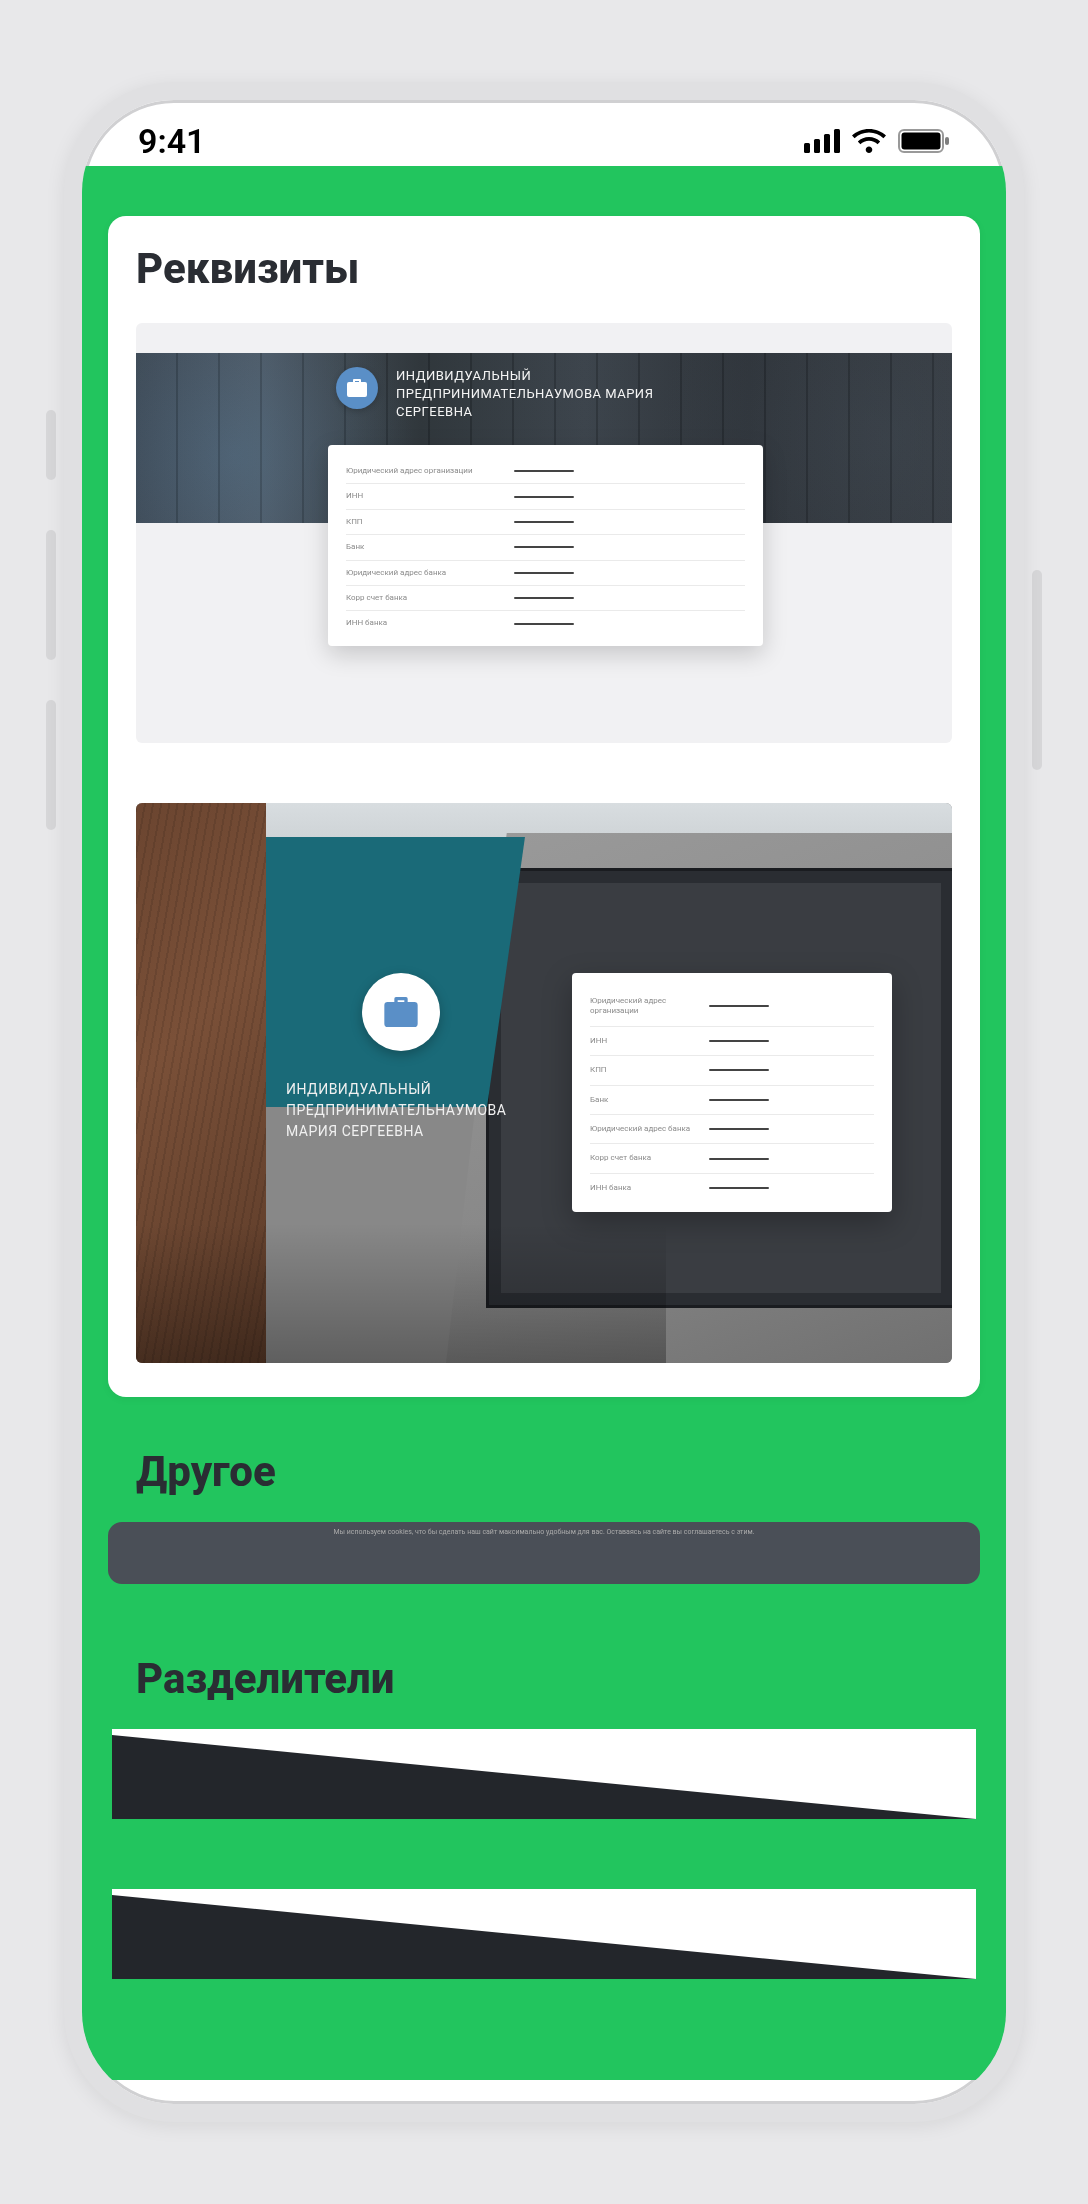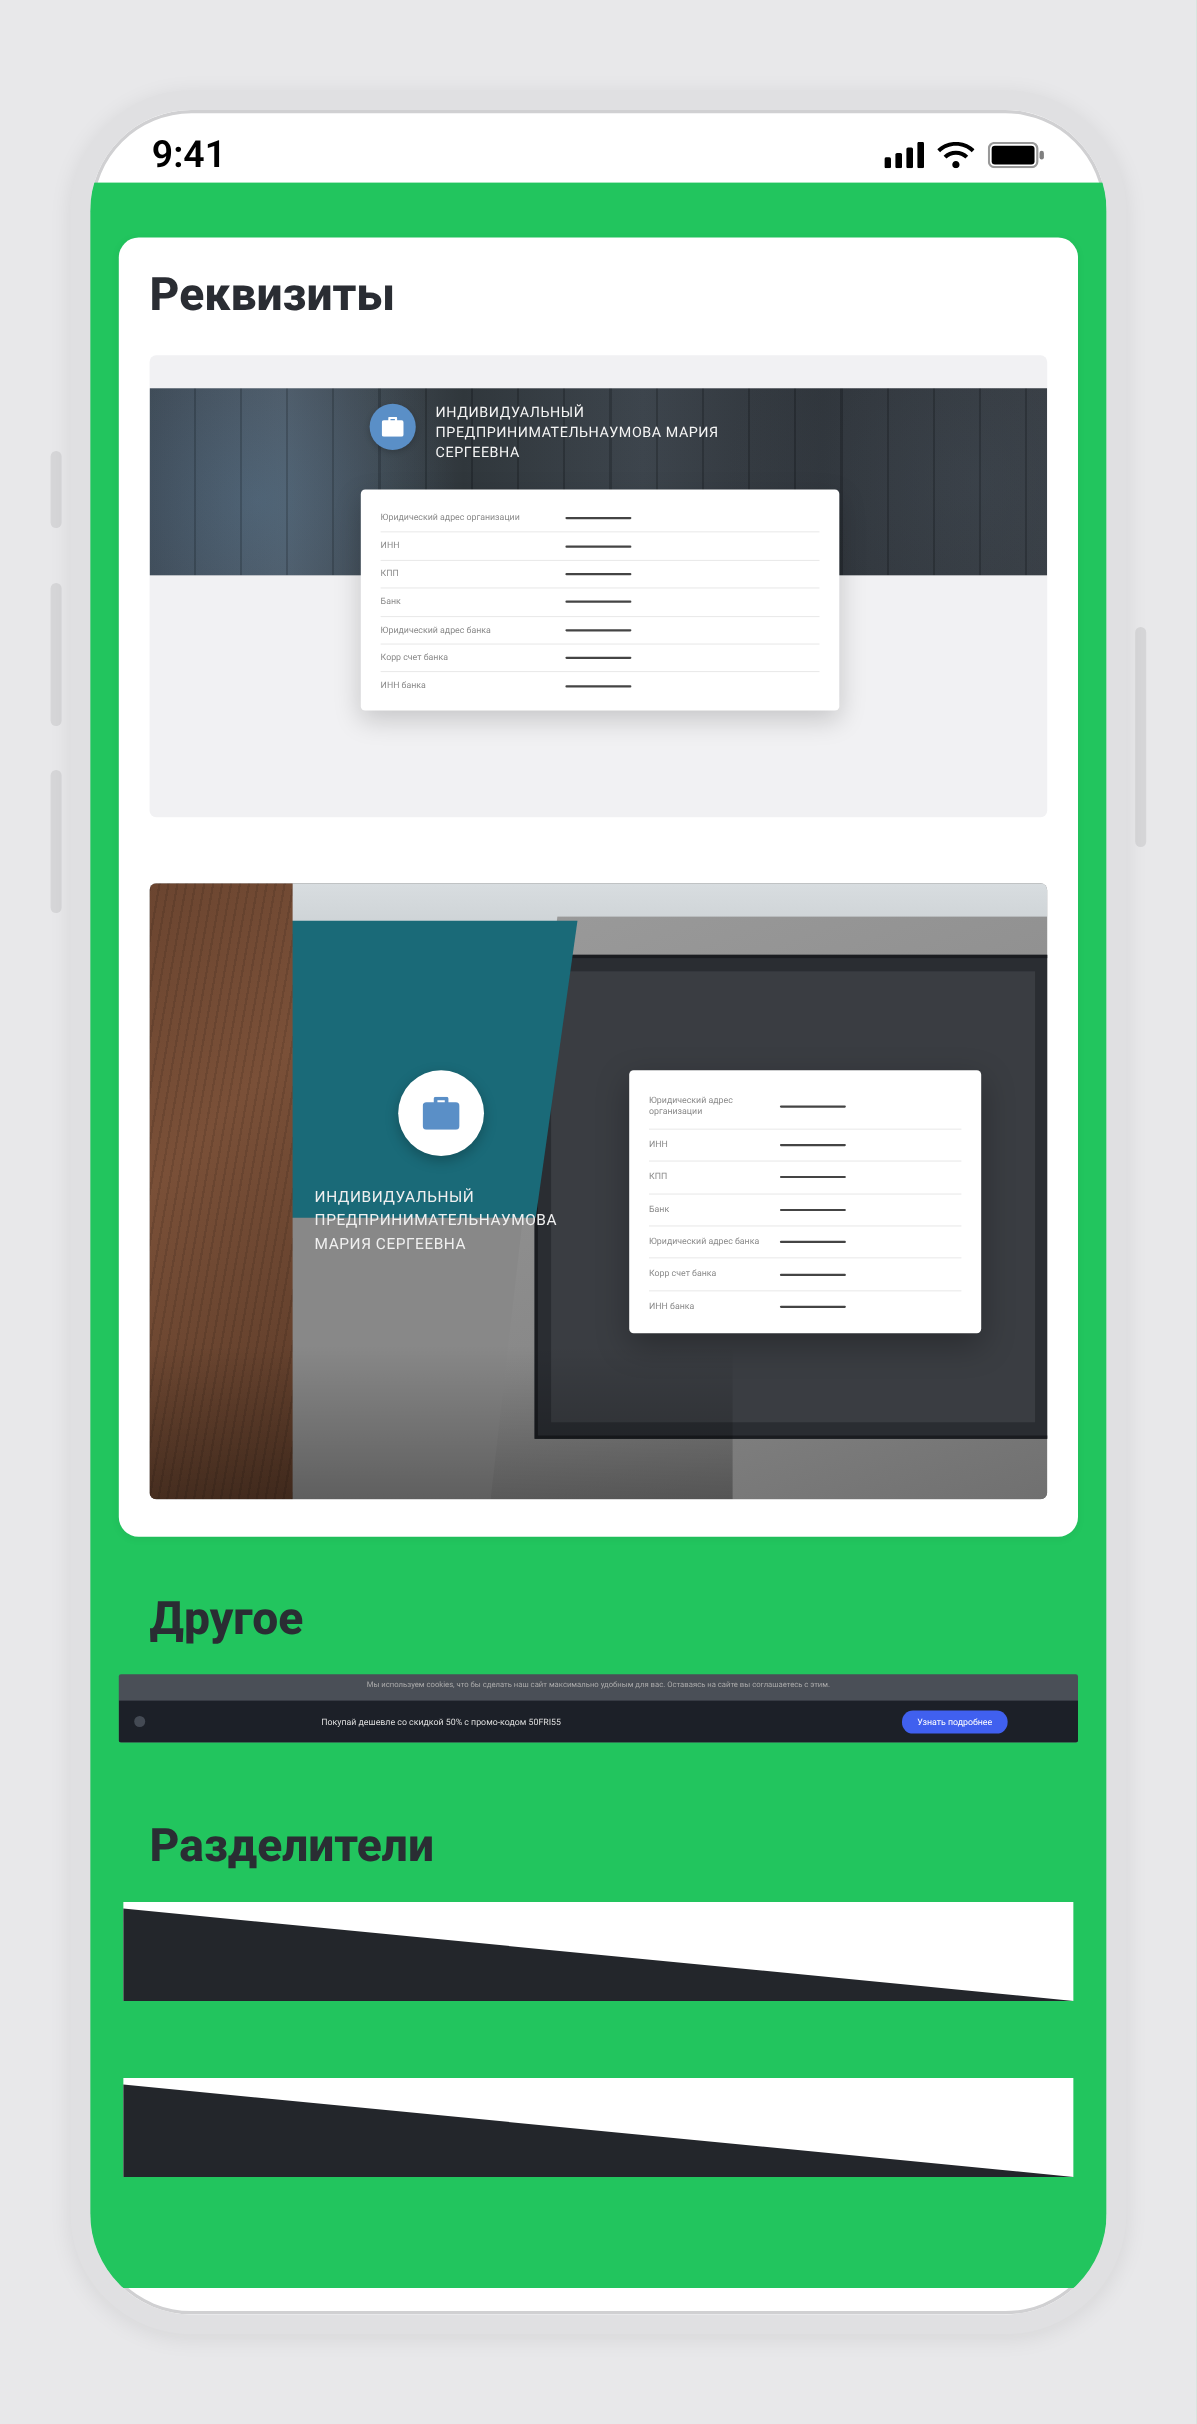--- a/index.html
+++ b/index.html
@@ -224,21 +224,21 @@
   padding: 14px 18px 10px 18px;
   z-index: 5;
 }
 .preview2-card .info-row { padding: 9px 0; }
 
 
 .other-preview {
   width: 100%;
   height: 62px;
   background: #4a4f57;
-  border-radius: 2px;
+  border-radius: 14px;
   position: relative;
   overflow: hidden;
   margin-bottom: 70px;
   text-decoration: underline;
 }
 .other-top-text {
   position: absolute;
   top: 6px;
   left: 0;
   right: 0;
@@ -395,25 +395,20 @@
                 <div class="info-label">ИНН банка</div>
                 <div class="info-value-line"></div>
               </div>
           </div>
         </div>
       </div>
 
       <h2 class="section-title outside">Другое</h2>
       <div class="other-preview">
         <div class="other-top-text">Мы используем cookies, что бы сделать наш сайт максимально удобным для вас. Оставаясь на сайте вы соглашаетесь с этим.</div>
-        <div class="other-bottom">
-          <div class="other-dot"></div>
-          <div class="other-text">Покупай дешевле со скидкой 50% с промо-кодом 50FRI55</div>
-          <div class="other-btn">Узнать подробнее</div>
-        </div>
       </div>
 
       <h2 class="section-title outside">Разделители</h2>
       <div class="dividers-area">
         <div class="divider-shape">
           <svg viewBox="0 0 820 90" preserveAspectRatio="none">
               <polygon points="0,0 820,0 820,90 0,90 0,6" fill="#fff"></polygon>
               <polygon points="0,6 820,90 0,90" fill="#23262b"></polygon>
             </svg>
         </div>

